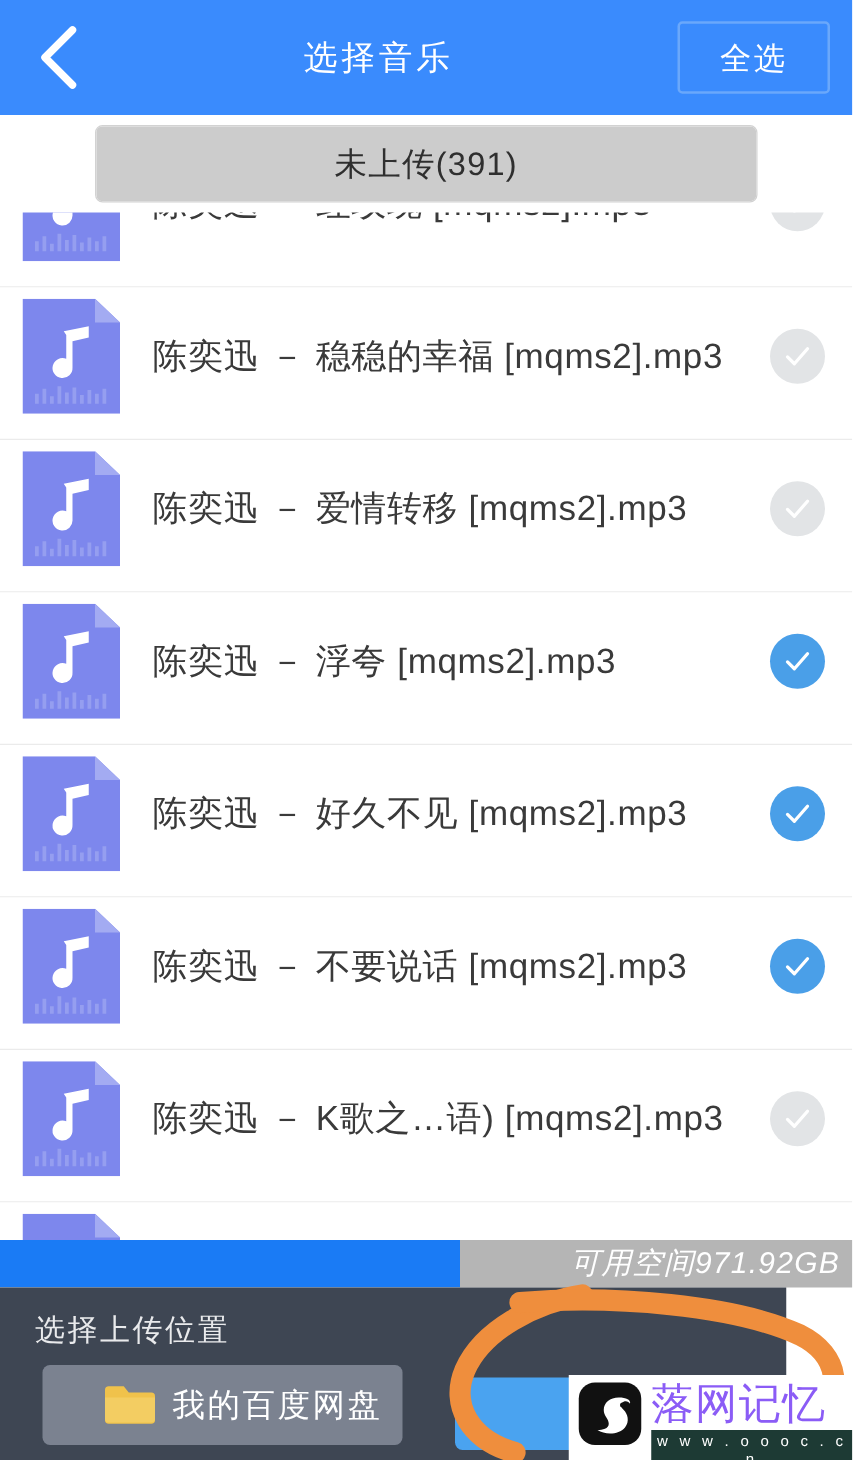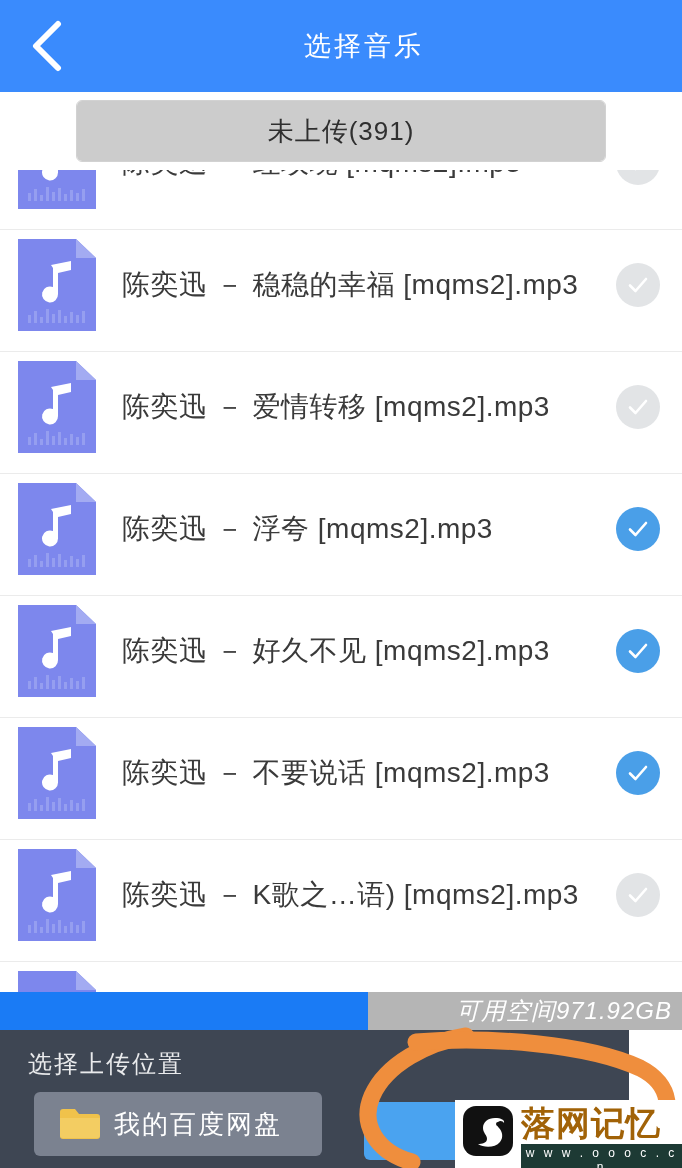--- a/index.html
+++ b/index.html
@@ -200,21 +200,21 @@
   .dest-btn {
     position: absolute;
     left: 34px;
     top: 62px;
     width: 288px;
     height: 64px;
     background: #7b8290;
     border-radius: 6px;
     display: flex;
     align-items: center;
-    padding-left: 24px;
+    padding-left: 48px;
     box-sizing: border-box;
   }
   .folder-icon { width: 44px; height: 36px; flex: 0 0 auto; }
   .folder-icon svg { display:block; }
   .dest-label {
     margin-left: 12px;
     color: #ffffff;
     font-size: 26px;
     letter-spacing: 2px;
   }
@@ -258,22 +258,22 @@
   }
   .wm-logo svg { display:block; }
   .wm-right {
     display: flex;
     flex-direction: column;
     justify-content: flex-start;
     margin-top: 4px;
   }
   .wm-title {
     font-size: 34px;
-    font-weight: bold;
-    color: #a16207;
+    font-weight: normal;
+    color: #8b5cf6;
     line-height: 38px;
     letter-spacing: 1px;
   }
   .wm-url {
     margin-top: 2px;
     background: #1d3a34;
     color: #ffffff;
     font-size: 12px;
     letter-spacing: 3px;
     padding: 2px 3px;
@@ -288,20 +288,21 @@
 
   <div class="header">
     <div class="back-btn">
       <span>
         <svg width="34" height="52" viewBox="0 0 34 52">
           <path d="M29 4 L7 26 L29 48" stroke="#ffffff" stroke-width="6" fill="none" stroke-linecap="round" stroke-linejoin="round"></path>
         </svg>
       </span>
     </div>
     <div class="header-title">选择音乐</div>
+    <div class="select-all-btn">全选</div>
   </div>
 
   <div class="tabs-wrap">
     <div class="segment">
       <div class="segment-item active">未上传(391)</div>
     </div>
   </div>
 
   <div class="list">
     <div class="list-inner" id="list-inner">

